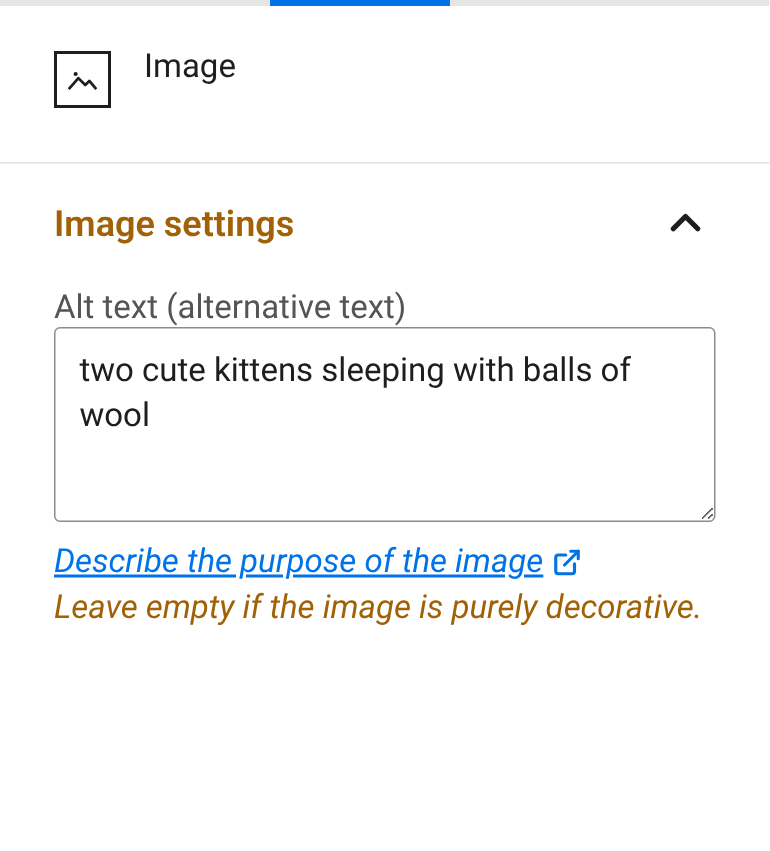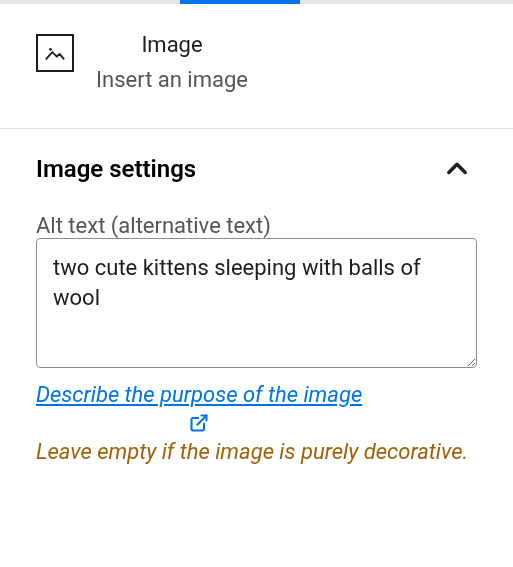--- a/index.html
+++ b/index.html
@@ -21,21 +21,20 @@
     }
     .top-tab-indicator {
       position: absolute;
       left: 180px;
       width: 120px;
       height: 4px;
       background: #0073e6;
     }
     .block-header {
       padding: 28px 16px 36px 36px;
-      text-align: center;
     }
     .block-header-row {
       display: flex;
       align-items: flex-start;
       gap: 22px;
     }
     .icon-box {
       width: 38px;
       height: 38px;
       border: 2px solid #1e1e1e;
@@ -71,21 +70,21 @@
     .settings-header {
       display: flex;
       align-items: center;
       justify-content: space-between;
       cursor: pointer;
       margin-bottom: 30px;
     }
     .settings-title {
       font-size: 24px;
       font-weight: 600;
-      color: #000000;
+      color: #a16207;
     }
     .chevron {
       width: 28px;
       height: 28px;
       margin-right: 6px;
     }
     .field-label {
       font-size: 22px;
       color: #555;
       display: block;
@@ -105,21 +104,20 @@
     .help-link {
       display: inline-flex;
       align-items: center;
       gap: 6px;
       color: #0073e6;
       text-decoration: underline;
       font-size: 22px;
       font-style: italic;
       margin-top: 10px;
       cursor: pointer;
-      flex-direction: column;
     }
     .help-link svg {
       width: 20px;
       height: 20px;
     }
     .help-text {
       font-size: 22px;
       font-style: italic;
       color: #a16207;
       margin-top: 4px;
@@ -136,21 +134,20 @@
 <div class="block-header">
   <div class="block-header-row">
     <div class="icon-box">
       <svg viewBox="0 0 24 18" fill="none" stroke="#1e1e1e" stroke-width="2">
         <circle cx="7" cy="5" r="1.5" fill="#1e1e1e" stroke="none"></circle>
         <path d="M2 16 L9 8 L14 13 L17 10 L22 16" stroke-linejoin="round" fill="none"></path>
       </svg>
     </div>
     <div>
       <div class="block-title">Image</div>
-      <div class="block-desc">Insert an image</div>
     </div>
   </div>
 </div>
 
 <div class="divider"></div>
 
 <div class="settings-panel">
   <div class="settings-header">
     <div class="settings-title">Image settings</div>
     <svg class="chevron" viewBox="0 0 24 24" fill="none" stroke="#1e1e1e" stroke-width="3" stroke-linecap="round" stroke-linejoin="round">

